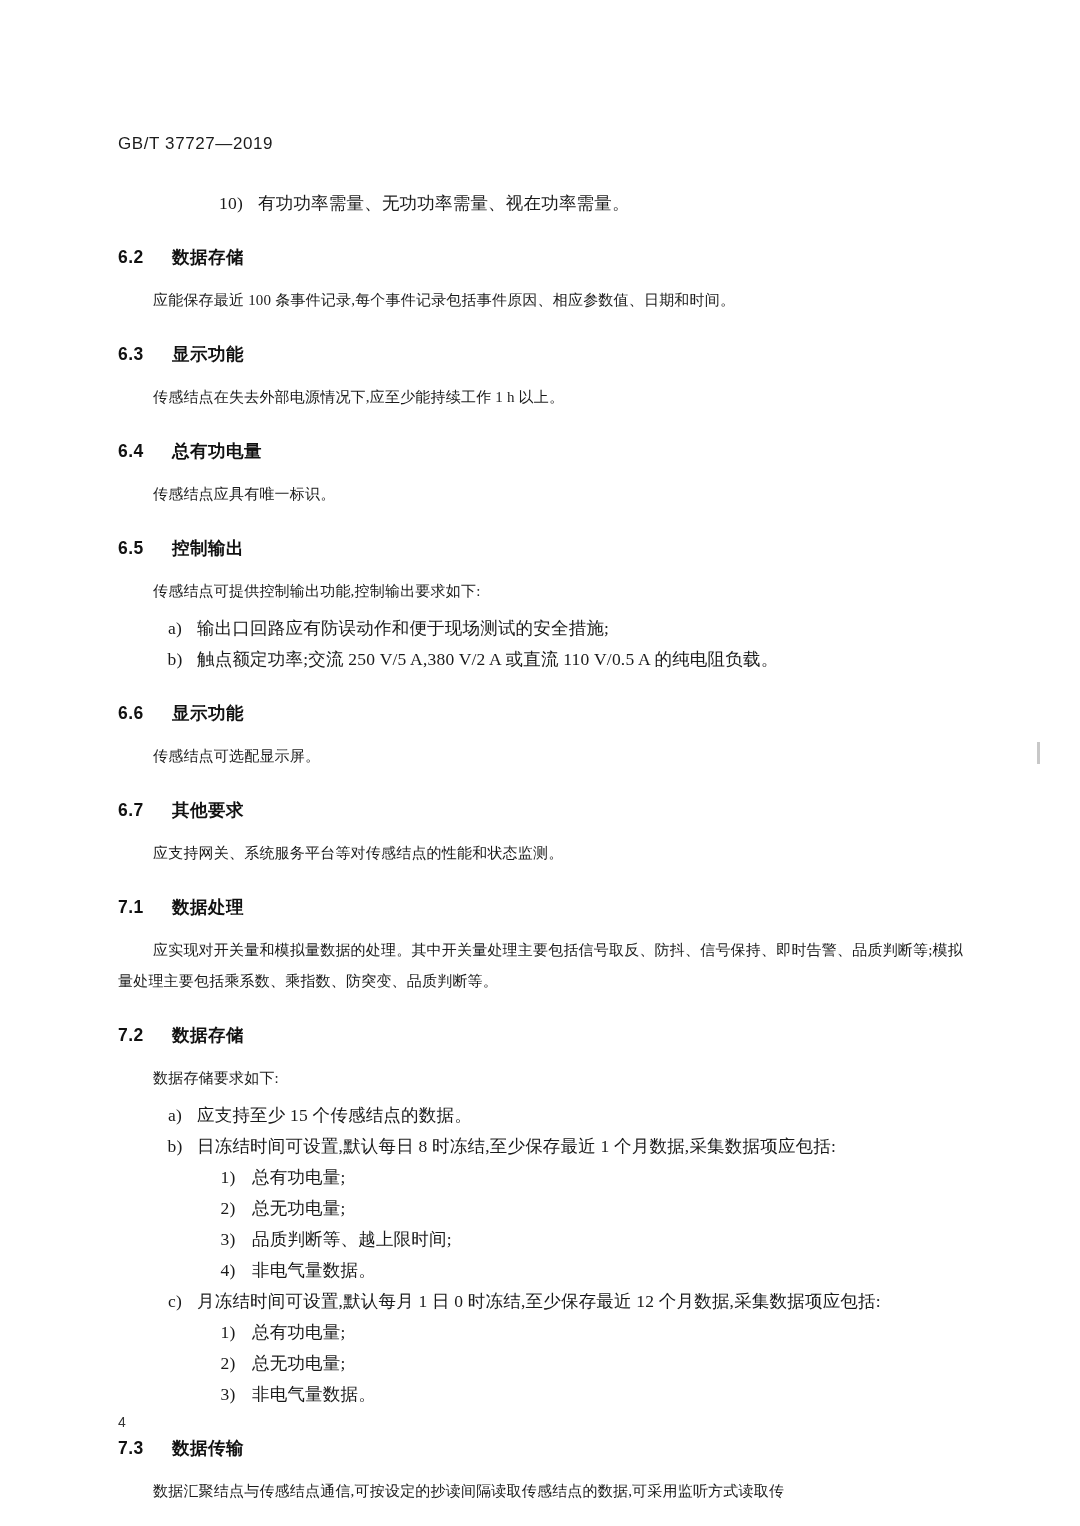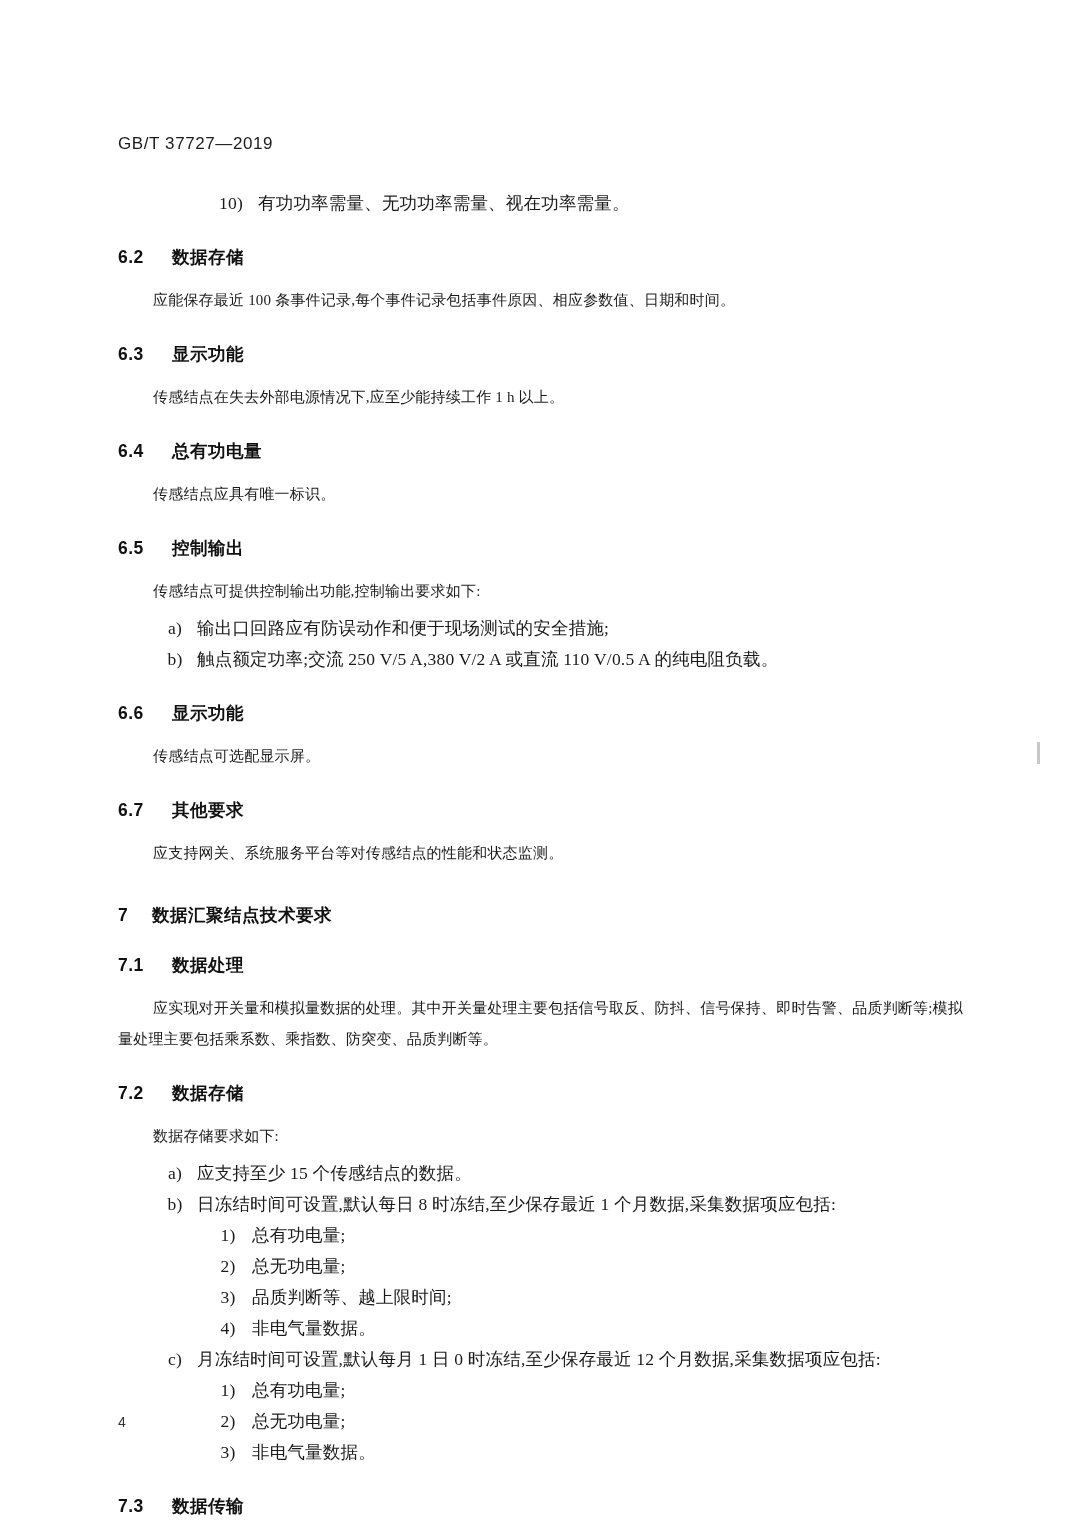--- a/index.html
+++ b/index.html
@@ -144,23 +144,20 @@
     <div class="sec-head">
       <span class="num">6.6</span><span>显示功能</span>
     </div>
     <p class="para">传感结点可选配显示屏。</p>
 
     <div class="sec-head">
       <span class="num">6.7</span><span>其他要求</span>
     </div>
     <p class="para">应支持网关、系统服务平台等对传感结点的性能和状态监测。</p>
 
-    <div class="sec-head major">
-      <span class="num">7</span><span>数据汇聚结点技术要求</span>
-    </div>
 
     <div class="sec-head">
       <span class="num">7.1</span><span>数据处理</span>
     </div>
     <p class="para">应实现对开关量和模拟量数据的处理。其中开关量处理主要包括信号取反、防抖、信号保持、即时告警、品质判断等;模拟量处理主要包括乘系数、乘指数、防突变、品质判断等。</p>
 
     <div class="sec-head">
       <span class="num">7.2</span><span>数据存储</span>
     </div>
     <p class="para">数据存储要求如下:</p>

